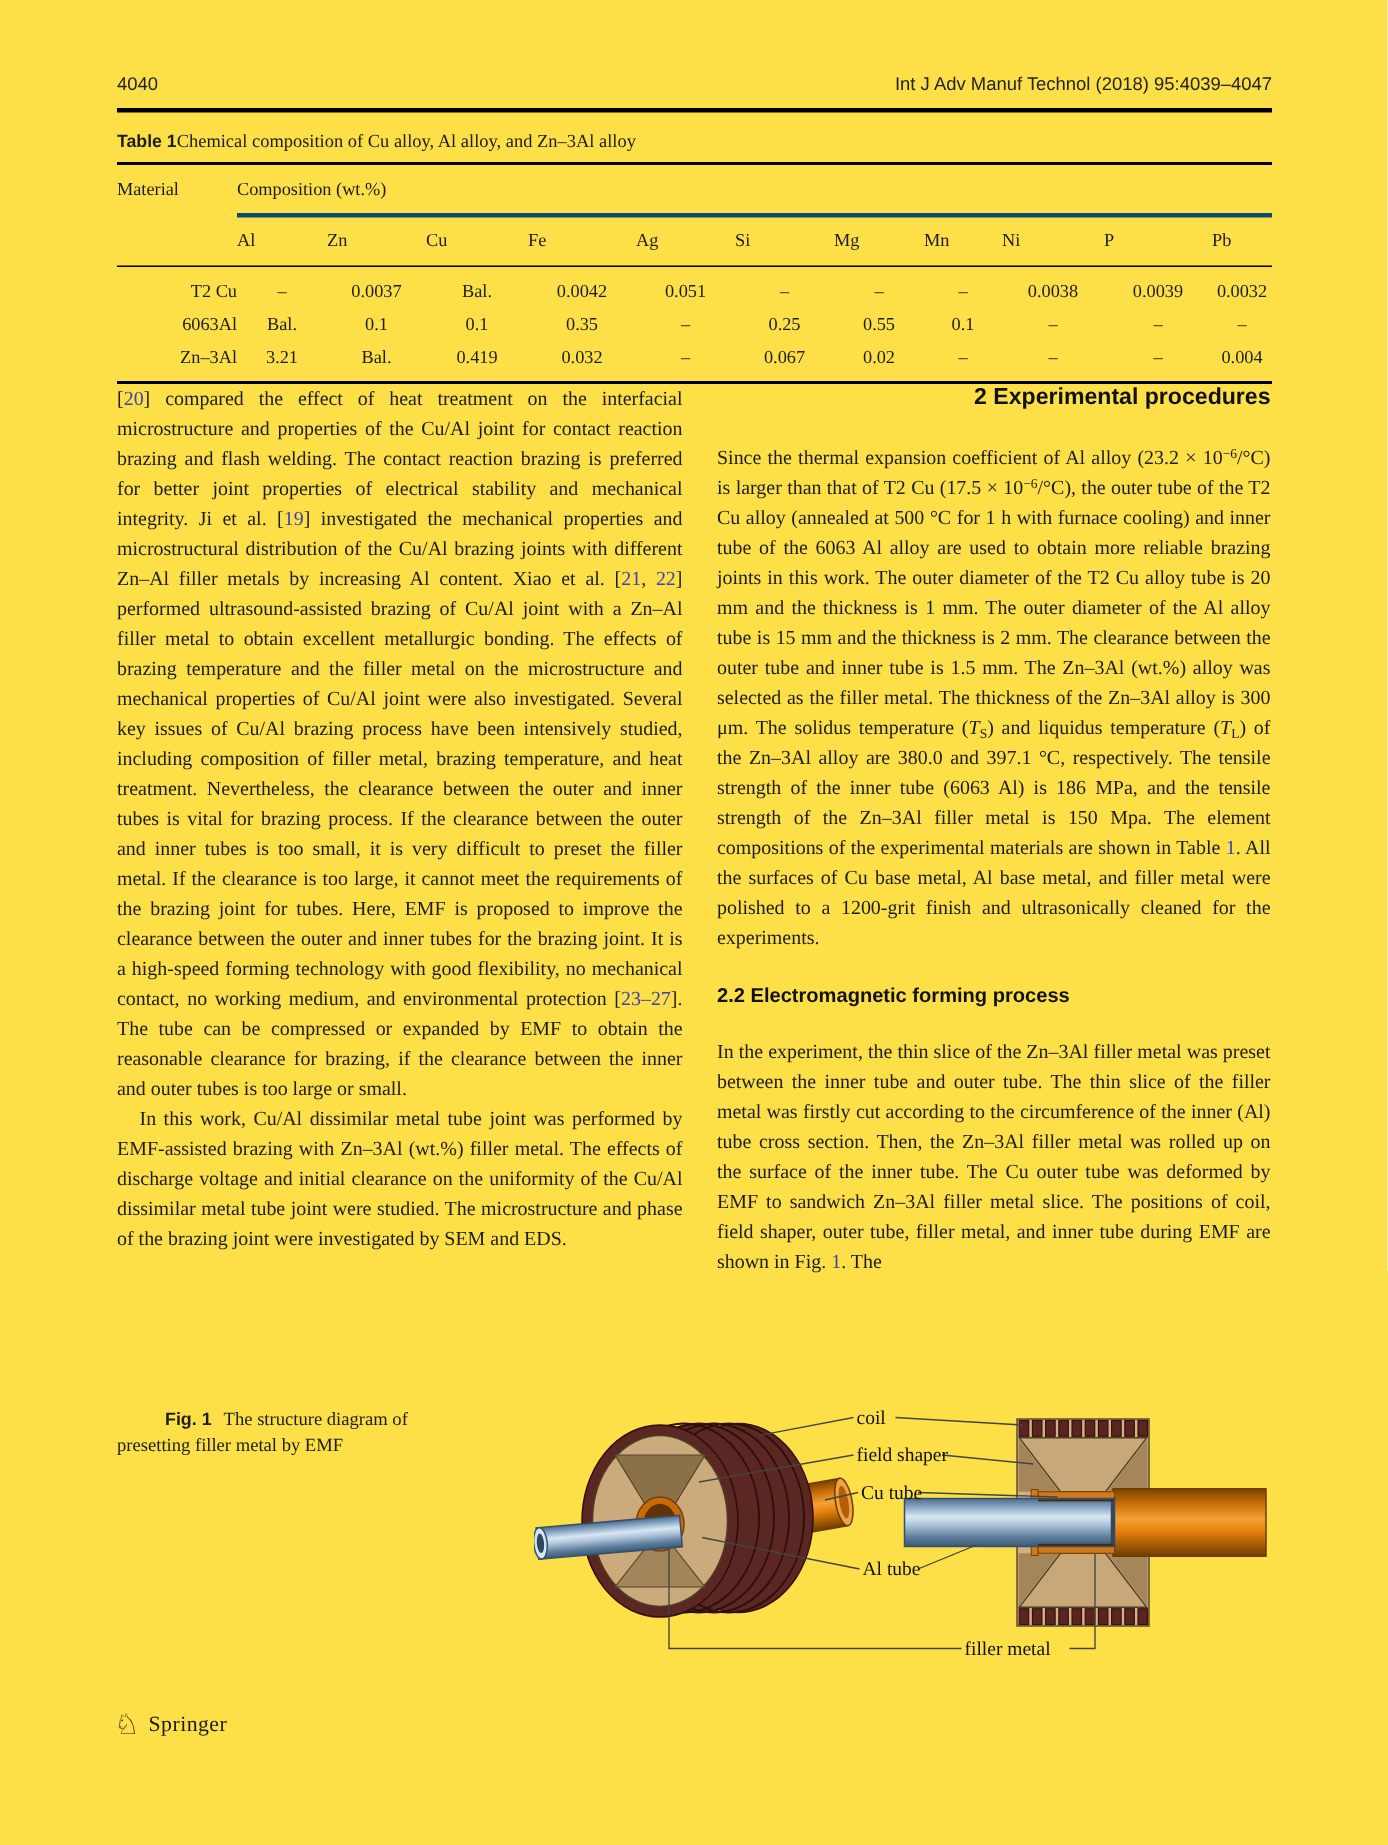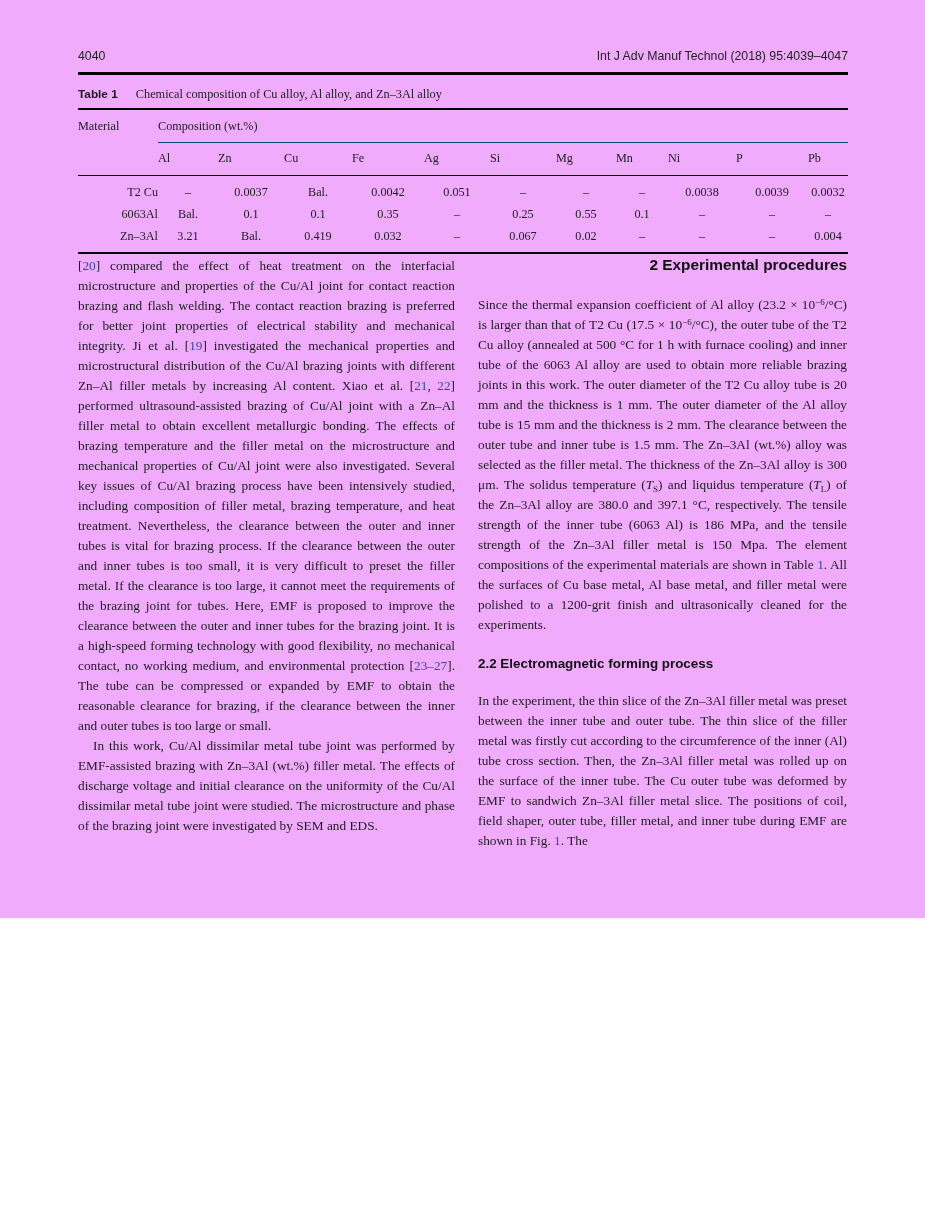--- a/index.html
+++ b/index.html
@@ -1,32 +1,32 @@
 <!DOCTYPE html>
 <html><head>
 <meta charset="utf-8">
 <style>
   html,body{margin:0;padding:0;background:#ffffff;}
-  .page{position:relative;width:925px;height:918px;background:#f0abfc;overflow:hidden;
+  .page{position:relative;width:925px;height:1230px;background:#fde047;overflow:hidden;
         font-family:"Liberation Serif",serif;color:#1c1c1c;}
   
   .running-head{position:absolute;left:78px;top:49px;width:770px;display:flex;
         justify-content:space-between;font-family:"Liberation Sans",sans-serif;
         font-size:12.3px;color:#222;}
   .head-rule{position:absolute;left:78px;top:72px;width:770px;height:2.6px;background:#000;}
   
   .tbl-caption{position:absolute;left:78px;top:87px;width:770px;font-size:12.3px;}
   .tbl-caption .lbl{font-family:"Liberation Sans",sans-serif;font-weight:bold;
-        font-size:11.8px;margin-right:18px;}
+        font-size:11.8px;}
   
   table.comp{position:absolute;left:78px;top:108px;width:770px;border-collapse:collapse;
         table-layout:fixed;font-size:12.2px;border-top:2px solid #000;border-bottom:2px solid #000;}
   table.comp th{font-weight:normal;text-align:left;}
   th.mh{vertical-align:top;padding:9px 0 0 0;border-bottom:1.5px solid #000;}
-  th.gh{padding:9px 0 8px 0;border-bottom:1px solid #0c4a6e;}
+  th.gh{padding:9px 0 8px 0;border-bottom:3px solid #0c4a6e;}
   th.eh{padding:8px 0 9px 0;border-bottom:1.5px solid #000;}
   table.comp td{padding:4px 0 3px 0;text-align:center;}
   table.comp td.mat{text-align:right;}
   table.comp tr.r1 td{padding-top:9px;}
   table.comp tr.r3 td{padding-bottom:8px;}
   
   .col{position:absolute;top:256px;width:377px;font-size:13.3px;line-height:20px;
        text-align:justify;}
   .col-left{left:78px;}
   .col-right{left:478px;width:369px;}

